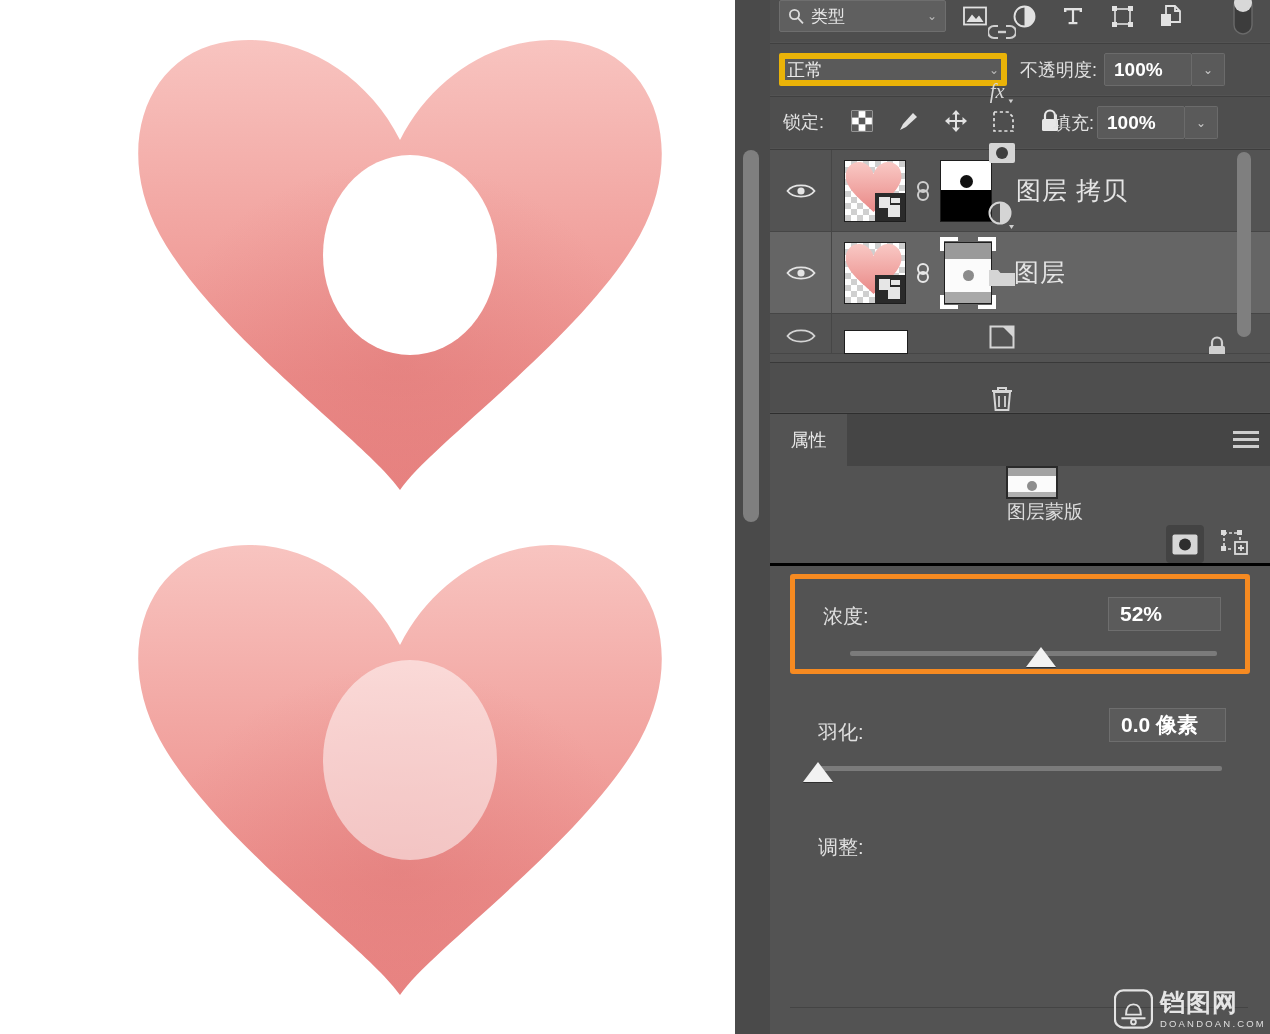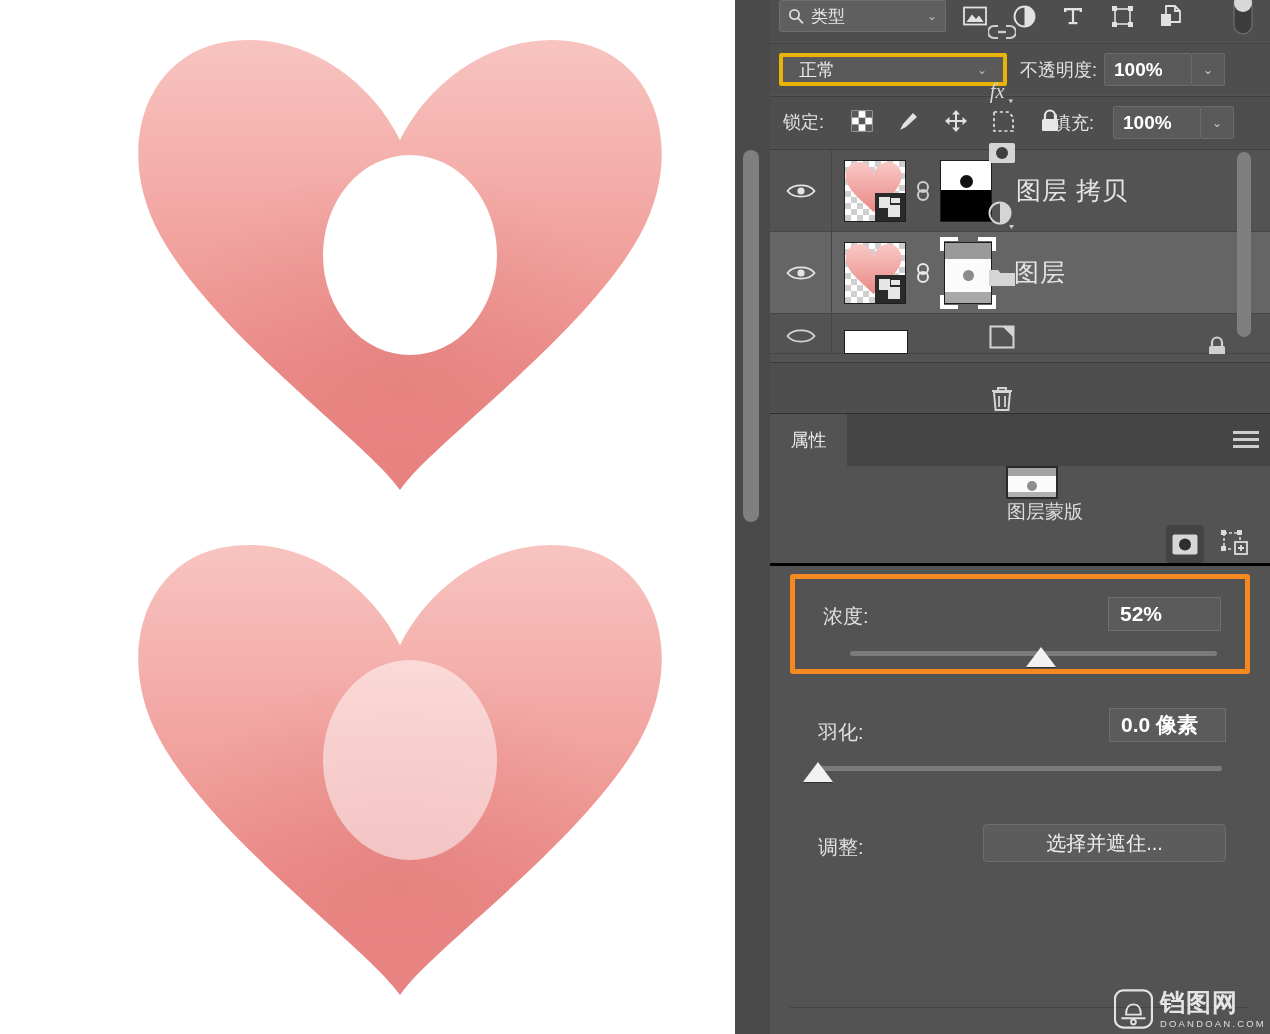--- a/index.html
+++ b/index.html
@@ -42,22 +42,22 @@
   .filt-icons .ico { width:26px; height:26px; display:flex; align-items:center; justify-content:center; }
   #filter-toggle { position:absolute; right:14px; top:-8px; width:26px; height:46px; }
 
   
   #blend-row {
     position:absolute; left:35px; top:43px; right:0; height:52px;
     background:#4e4e4e; border-top:1px solid #404040;
   }
   #blend-select {
     position:absolute; left:9px; top:9px; width:228px; height:33px;
-    background:#5a5a5a; border:4px solid #eab308; border-radius:2px;
-    display:flex; align-items:center; padding:0 16px;
+    background:#5a5a5a; border:6px solid #eab308; border-radius:2px;
+    display:flex; align-items:center; padding:0 2px;
   }
   #blend-select .lbl { color:#ececec; font-size:18px; }
   #opacity-group { position:absolute; left:250px; top:9px; height:33px; display:flex; align-items:center; }
   #opacity-group .cap { color:#e2e2e2; font-size:18px; margin-right:7px; }
   .num-field {
     background:#5a5a5a; border:1px solid #6b6b6b; border-radius:2px;
     height:33px; min-width:88px; display:flex; align-items:center;
     padding:0 9px; color:#ffffff; font-size:19px; font-weight:bold;
   }
   .stepper {
@@ -68,21 +68,21 @@
 
   
   #lock-row {
     position:absolute; left:35px; top:96px; right:0; height:52px;
     background:#4e4e4e; border-top:1px solid #404040;
   }
   #lock-row .cap { position:absolute; left:13px; top:13px; color:#e2e2e2; font-size:18px; }
   #lock-icons { position:absolute; left:80px; top:12px; display:flex; align-items:center; gap:23px; }
   #lock-icons .ico { width:24px; height:24px; display:flex; align-items:center; justify-content:center; }
   #fill-group { position:absolute; left:283px; top:9px; height:33px; display:flex; align-items:center; }
-  #fill-group .cap2 { color:#e2e2e2; font-size:18px; margin-right:19px; }
+  #fill-group .cap2 { color:#e2e2e2; font-size:18px; margin-right:3px; }
 
   
   #layers-list {
     position:absolute; left:35px; top:149px; right:0; height:213px;
     background:#535353; border-top:1px solid #3d3d3d; overflow:hidden;
   }
   .layer-row {
     position:relative; height:82px; display:flex; align-items:center;
     border-bottom:1px solid #464646;
   }
@@ -583,23 +583,20 @@
 
       <div id="feather-block">
         <span class="cap">羽化:</span>
         <span class="val-field" style="top:4px;min-width:117px;">0.0 像素</span>
         <div class="track"></div>
         <div class="thumb" id="feather-thumb" style="top: 58px; left: 13px;"></div>
       </div>
 
       <div id="adjust-block">
         <span class="cap">调整:</span>
-        <div id="select-mask-btn">
-          <span>选择并遮住...</span>
-        </div>
       </div>
 
       <div id="props-footer-sep"></div>
 
       <div class="vscroll" style="left:498px; top:122px; width:22px; height:450px; background:transparent;">
         
       </div>
     </div>
 
     <div id="watermark">

